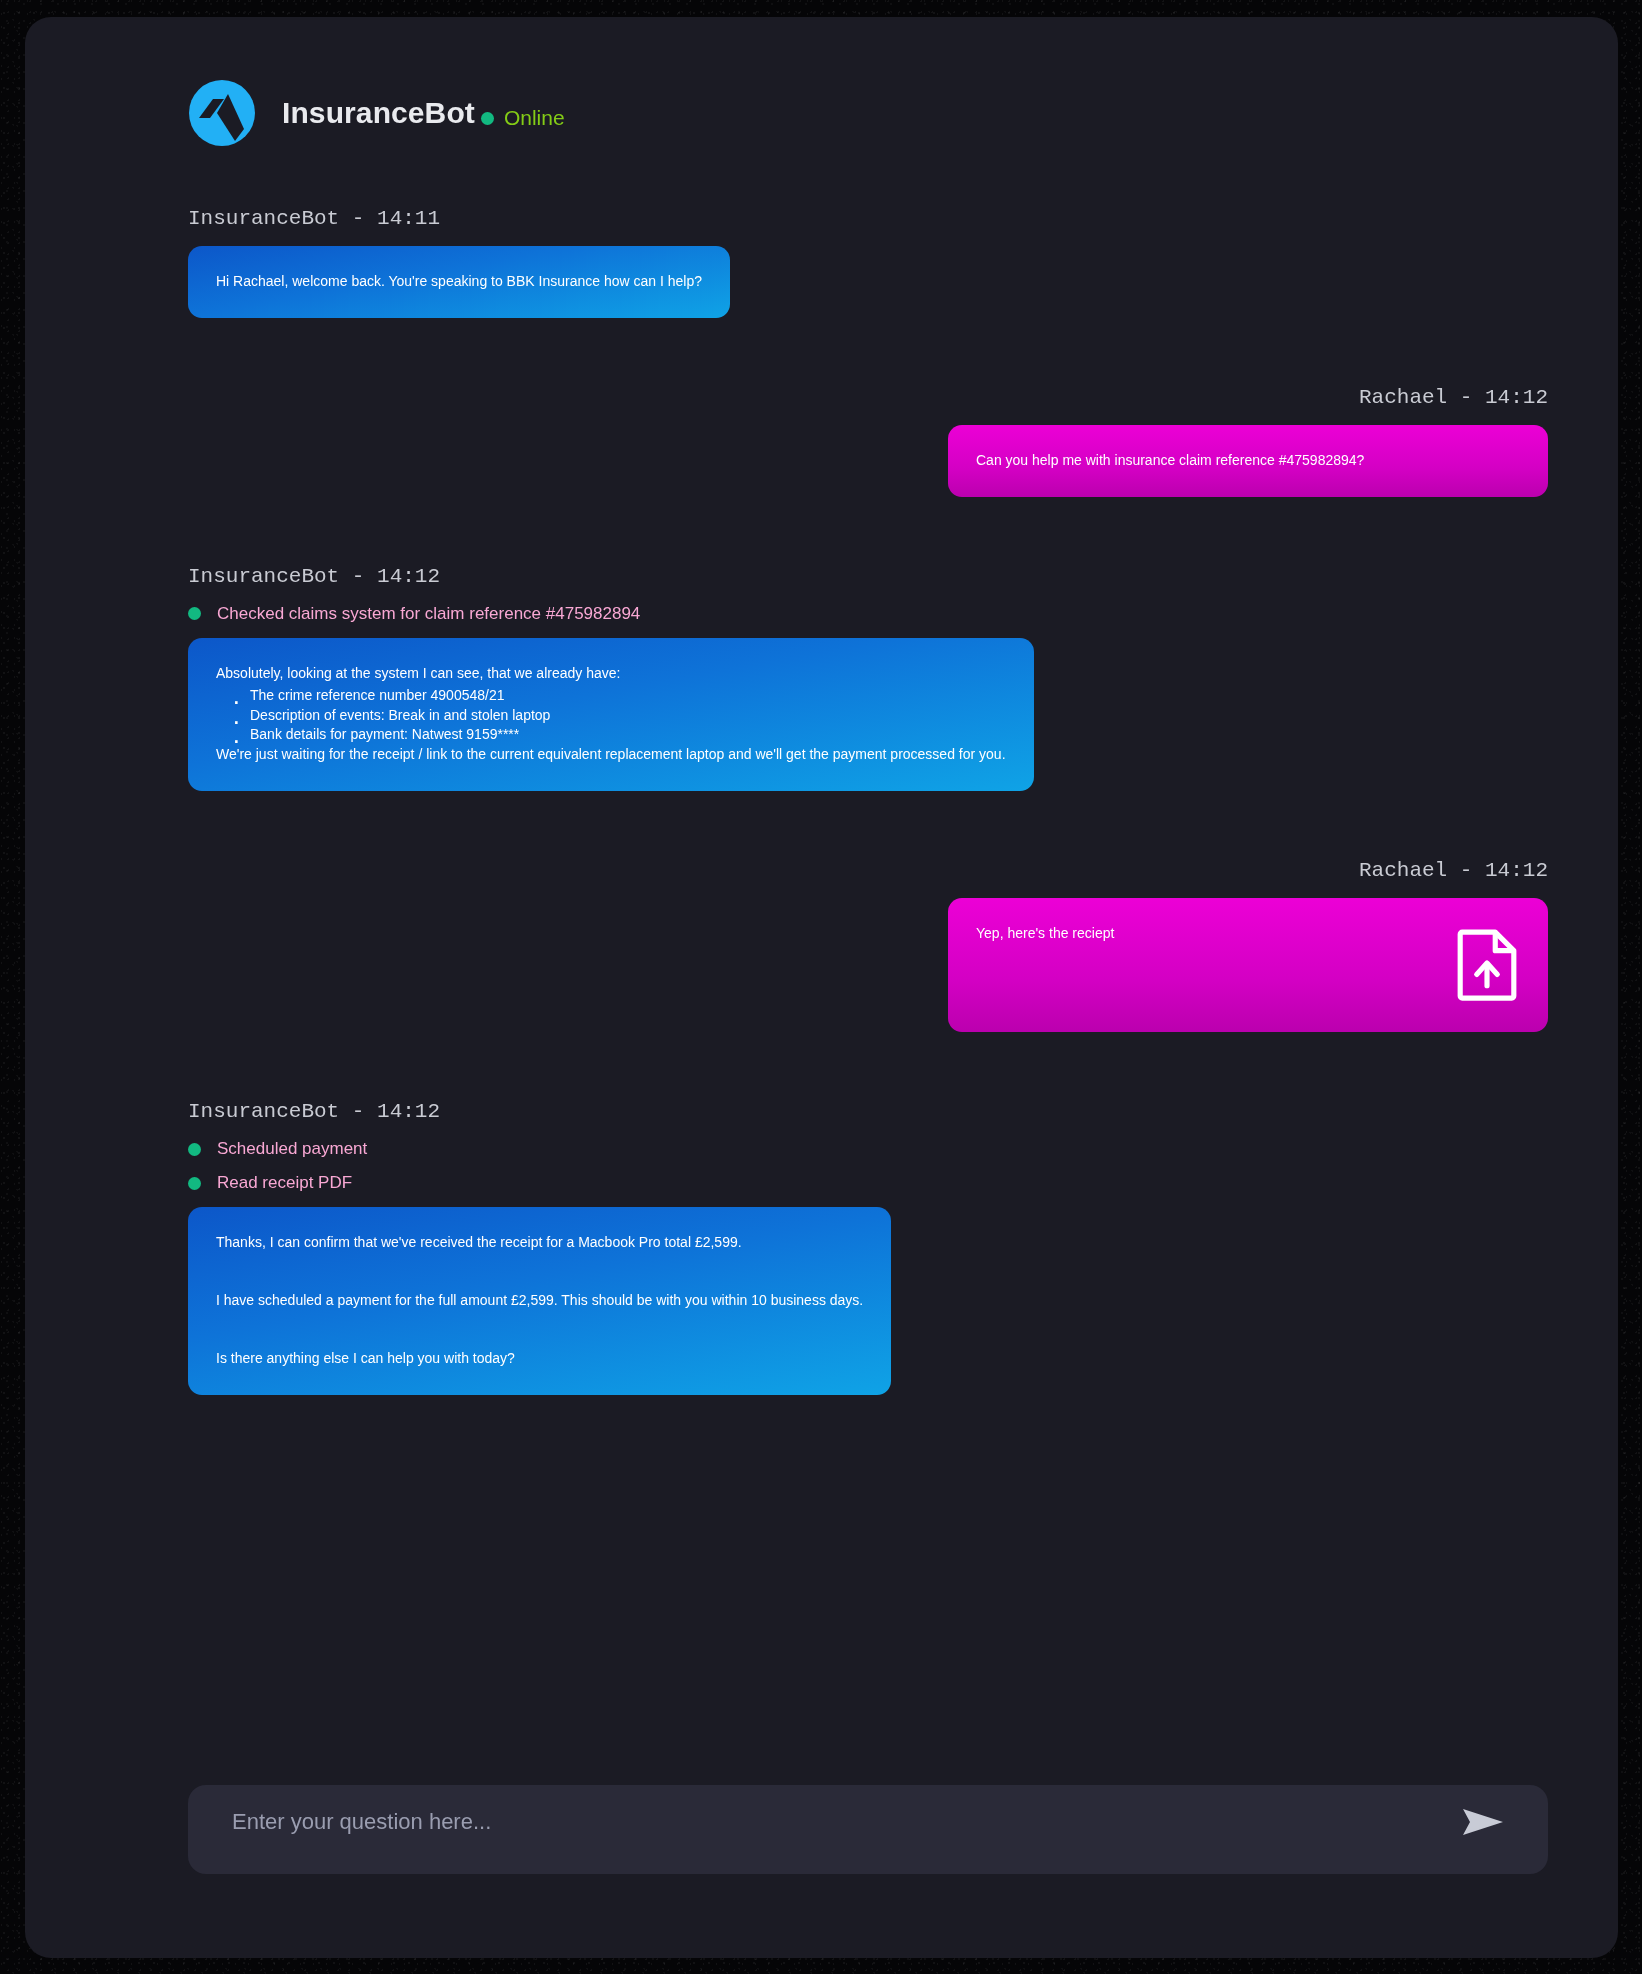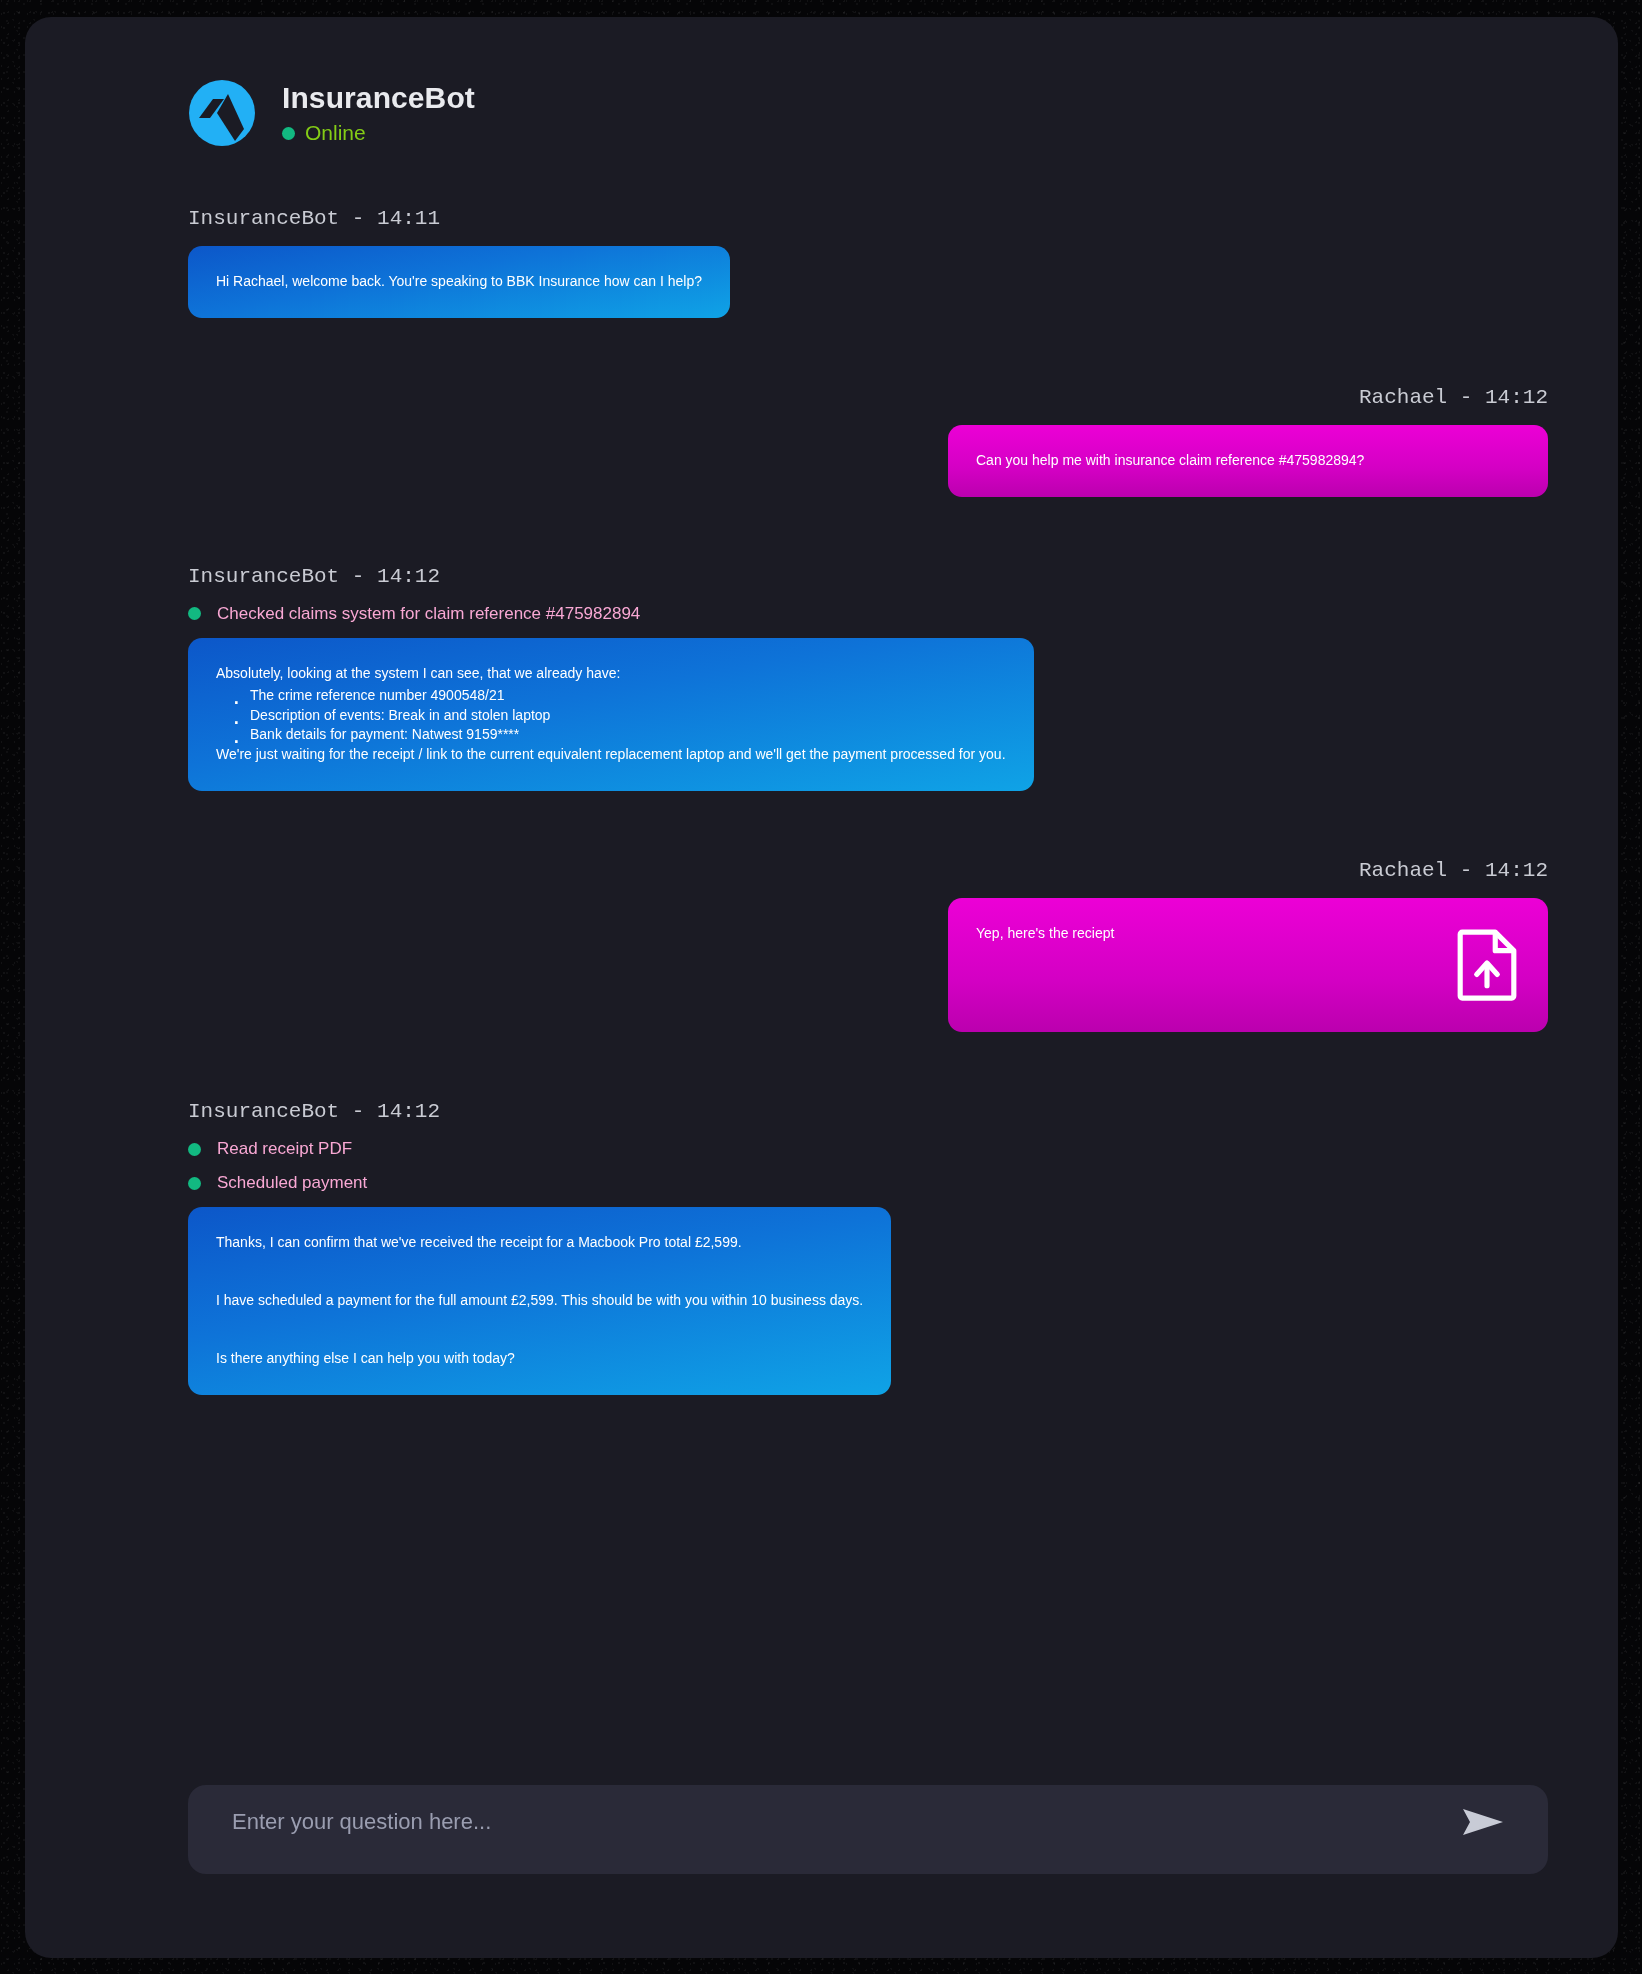--- a/index.html
+++ b/index.html
@@ -64,21 +64,21 @@
     gap: 26px;
     margin-bottom: 60px;
   }
 
   .logo {
     width: 68px;
     height: 68px;
     flex: 0 0 68px;
   }
 
-  .bot-meta { display: flex; flex-direction: column; gap: 6px; }
+  .bot-meta { display: flex; flex-direction: row; gap: 6px; align-items: flex-end; }
 
   .bot-name {
     font-size: 30px;
     font-weight: bold;
     color: #e9eaee;
     letter-spacing: 0.1px;
   }
 
   .status-row {
     display: flex;
@@ -299,25 +299,25 @@
           </div>
         </div>
       </div>
 
       <div class="spacer-lg"></div>
 
       <div class="msg-group">
         <div class="msg-label">InsuranceBot - 14:12</div>
         <div class="action-line">
           <span class="action-dot"></span>
-          <span class="action-text">Read receipt PDF</span>
+          <span class="action-text">Scheduled payment</span>
         </div>
         <div class="action-line">
           <span class="action-dot"></span>
-          <span class="action-text">Scheduled payment</span>
+          <span class="action-text">Read receipt PDF</span>
         </div>
         <div class="bubble-row">
           <div class="bubble bot">
             <p>Thanks, I can confirm that we've received the receipt for a Macbook Pro total £2,599.</p>
             <p>I have scheduled a payment for the full amount £2,599. This should be with you within 10 business days.</p>
             <p>Is there anything else I can help you with today?</p>
           </div>
         </div>
       </div>
 

